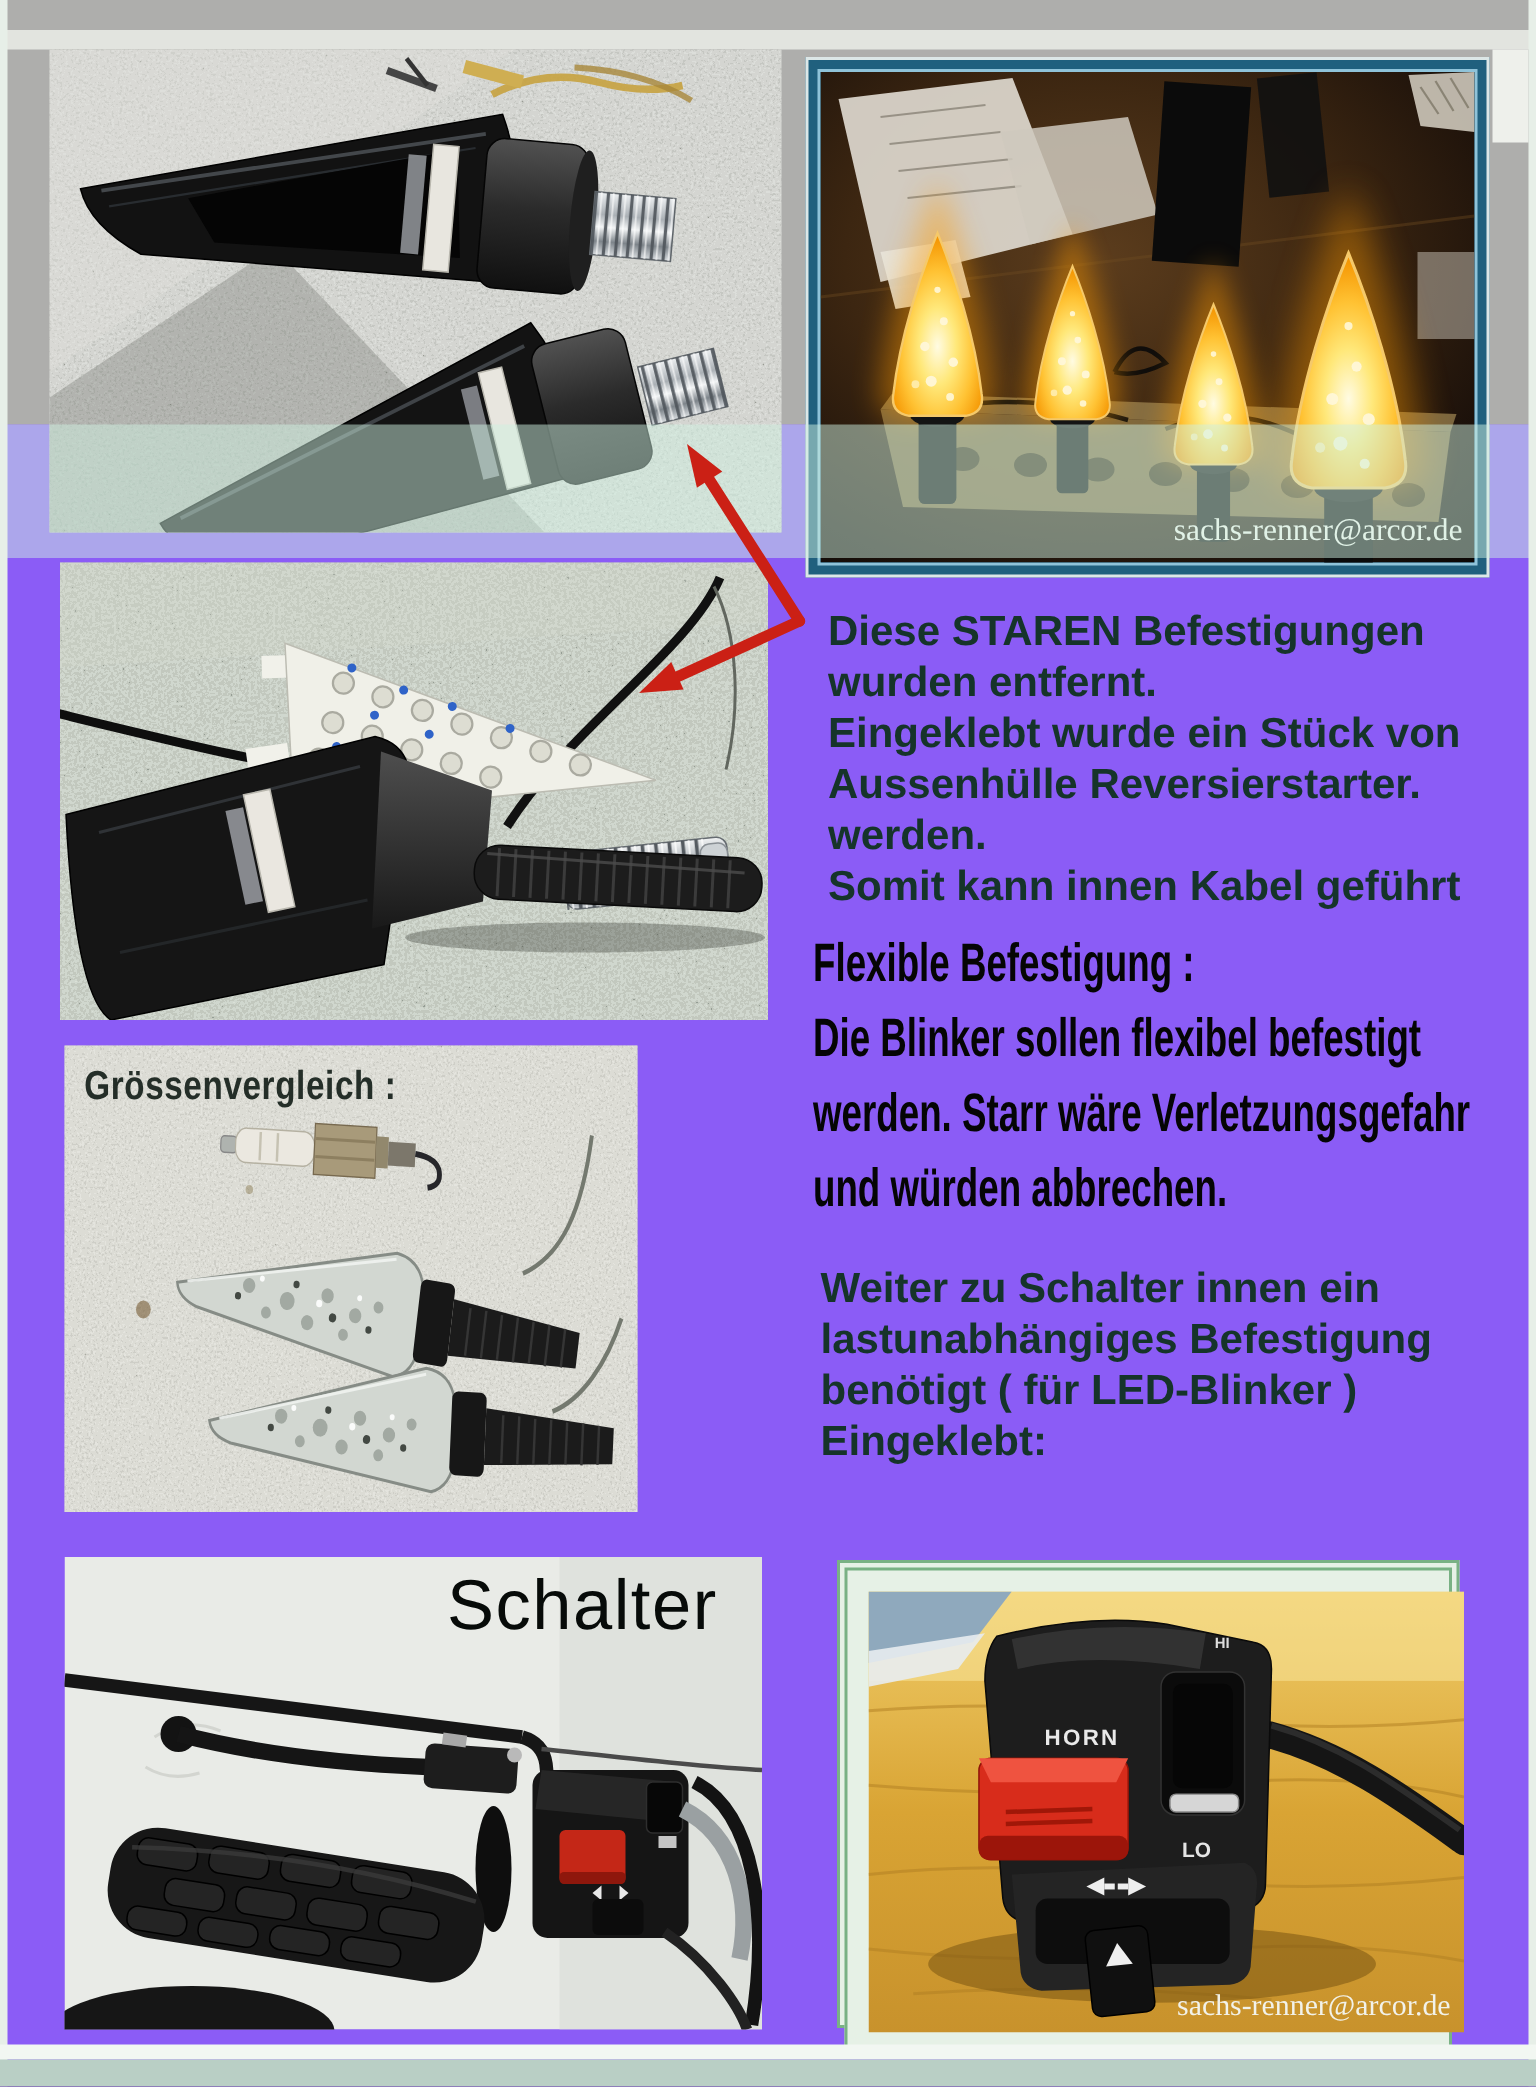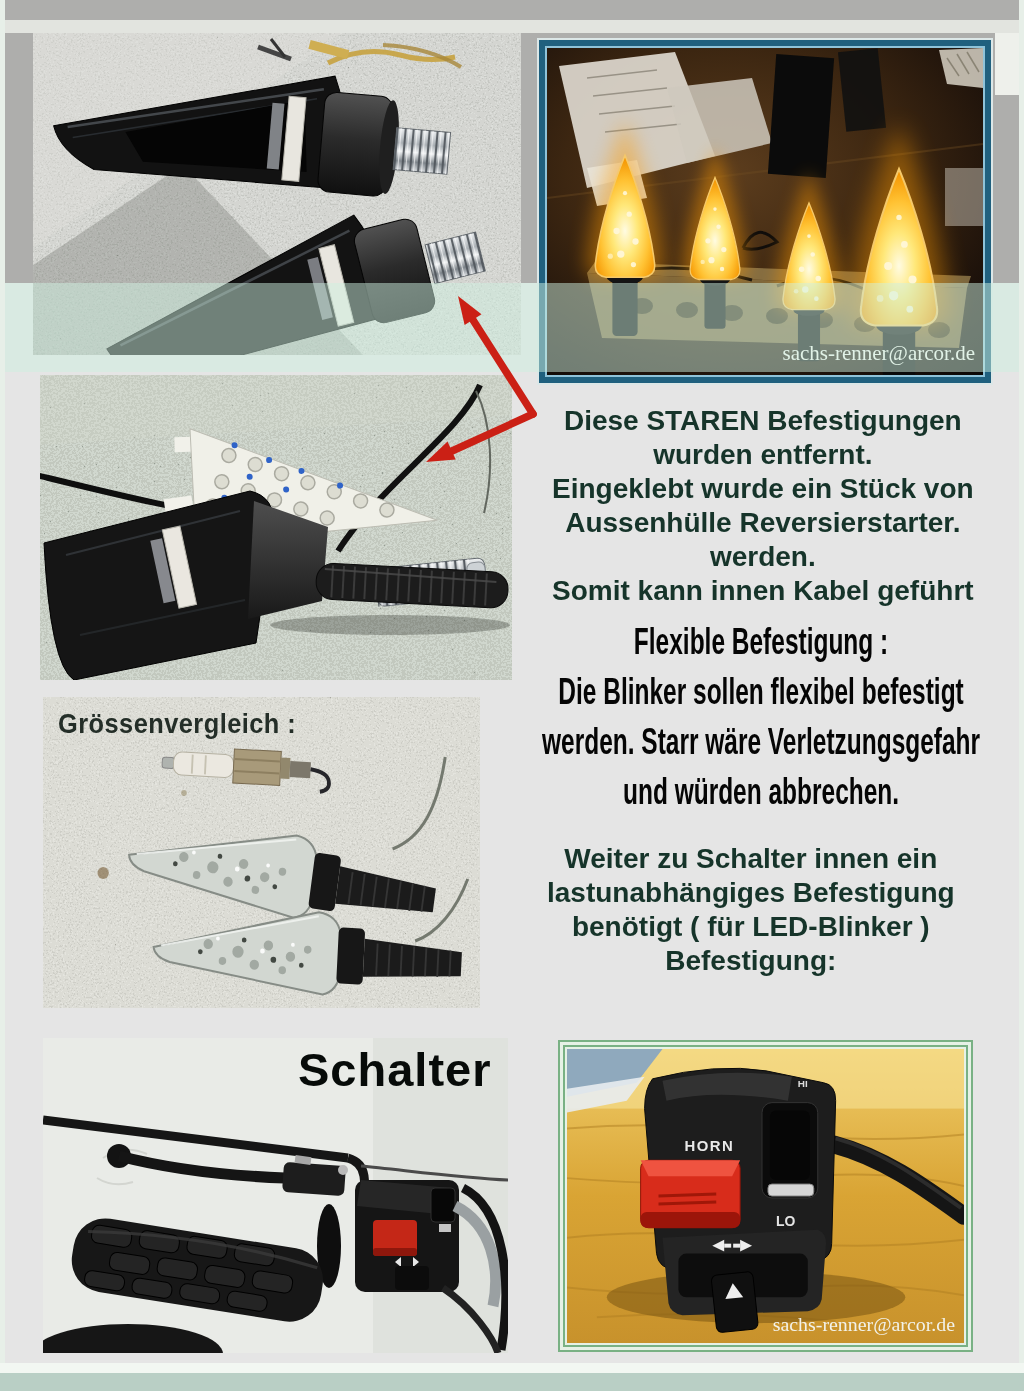--- a/index.html
+++ b/index.html
@@ -1,42 +1,42 @@
 <!DOCTYPE html>
 <html><head>
 <meta charset="utf-8">
 <style>
   html,body{margin:0;padding:0;background:#888;}
-  .stage{position:relative;width:1024px;height:1391px;margin:0 auto;background:#e5e5e5;
-         overflow:hidden;font-family:"Liberation Sans",sans-serif;text-align:center;}
+  .stage{position:relative;width:1024px;height:1391px;margin:0 auto;background:#8b5cf6;
+         overflow:hidden;font-family:"Liberation Sans",sans-serif;}
   .abs{position:absolute;}
   
   .gray-band{left:0;top:0;width:1024px;height:283px;background:#aeaeac;z-index:1;}
   .light-strip{left:0;top:20px;width:1024px;height:13px;background:#e2e4df;z-index:1;}
   .white-patch{left:995px;top:33px;width:24px;height:62px;background:#eef0eb;z-index:1;}
   .tint-band{left:0;top:283px;width:1024px;height:89px;background:rgba(206,240,224,0.50);z-index:3;}
   .edge-left{left:0;top:0;width:5px;height:1391px;background:#e7efe8;z-index:6;}
   .edge-right{left:1019px;top:0;width:5px;height:1391px;background:#e7efe8;z-index:6;}
   .edge-bot-white{left:0;top:1363px;width:1024px;height:10px;background:#f2f7f2;z-index:6;}
   .edge-bot-gray{left:0;top:1373px;width:1024px;height:18px;background:#b9cfc5;z-index:6;}
   
   .photo{z-index:2;}
   .photo svg{display:block;width:100%;height:100%;}
   .frame-teal{background:#20607e;border:2px solid #dce7e7;padding:6px;}
   .frame-teal .inner{border:2px solid #8fc3d9;width:436px;height:327px;}
   .frame-green{border:2px solid #79b184;background:#e6f1e6;padding:3px;}
-  .frame-green .inner{border:2px solid #79b184;background:#e6f1e6;padding:2px;}
+  .frame-green .inner{border:2px solid #79b184;background:#e6f1e6;padding:14px;}
   .frame-green .inner2{width:397px;height:294px;}
   
   .note{z-index:4;font-weight:bold;white-space:nowrap;}
   .note-removed{left:552px;top:404px;font-size:28px;line-height:34px;color:#16342a;}
   .note-flexible{left:542px;top:617px;font-size:36px;line-height:50px;color:#050505;
                  transform:scaleX(0.68);transform-origin:0 0;letter-spacing:0;}
   .note-relay{left:547px;top:842px;font-size:28px;line-height:34px;color:#16342a;}
-  .schalter{left:298px;top:1042px;z-index:4;font-weight:bold;font-size:47px;color:#070b09;letter-spacing:1px;}
+  .schalter{left:298px;top:1042px;z-index:4;font-weight:normal;font-size:47px;color:#070b09;letter-spacing:1px;}
   .arrow-overlay{left:375px;top:268px;width:210px;height:215px;z-index:4;}
 </style>
 </head>
 <body>
 
 <div class="stage">
 
   <div class="abs gray-band"></div>
   <div class="abs light-strip"></div>
   <div class="abs white-patch"></div>
@@ -288,21 +288,21 @@
             <line x1="413" y1="194" x2="413" y2="226"></line>
           <line x1="424" y1="194" x2="424" y2="226"></line>
             <line x1="435" y1="194" x2="435" y2="226"></line>
           <line x1="446" y1="194" x2="446" y2="226"></line>
         </g>
         <path d="M284,198 L456,202" stroke="#4c4c4c" stroke-width="2" opacity="0.8"></path>
       </g>
     </svg>
   </div>
 
-  <div class="abs photo" style="left:43px;top:697px;width:437px;height:311px;">
+  <div class="abs photo" style="left:43px;top:697px;width:382px;height:311px;">
     <svg viewBox="0 0 465 311" preserveAspectRatio="none">
       <defs>
         <filter id="gD" x="0" y="0" width="100%" height="100%">
           <feTurbulence type="fractalNoise" baseFrequency="0.55" numOctaves="2" seed="21" stitchTiles="stitch"></feTurbulence>
           <feColorMatrix type="saturate" values="0"></feColorMatrix>
           <feComponentTransfer>
             <feFuncR type="discrete" tableValues="0.40 0.62 0.72 0.78 0.82"></feFuncR>
             <feFuncG type="discrete" tableValues="0.40 0.62 0.72 0.78 0.81"></feFuncG>
             <feFuncB type="discrete" tableValues="0.36 0.57 0.67 0.73 0.77"></feFuncB>
             <feFuncA type="table" tableValues="1 1"></feFuncA>
@@ -517,21 +517,21 @@
     <div>Flexible Befestigung :</div>
     <div>Die Blinker sollen flexibel befestigt</div>
     <div>werden. Starr wäre Verletzungsgefahr</div>
     <div>und würden abbrechen.</div>
   </div>
 
   <div class="abs note note-relay">
     <div>Weiter zu Schalter innen ein</div>
     <div>lastunabhängiges Befestigung</div>
     <div>benötigt ( für LED-Blinker )</div>
-    <div>Befestigung:</div>
+    <div>Eingeklebt:</div>
   </div>
 
   <div class="abs schalter">Schalter</div>
 
   <div class="abs edge-left"></div>
   <div class="abs edge-right"></div>
   <div class="abs edge-bot-white"></div>
   <div class="abs edge-bot-gray"></div>
 
 </div>

